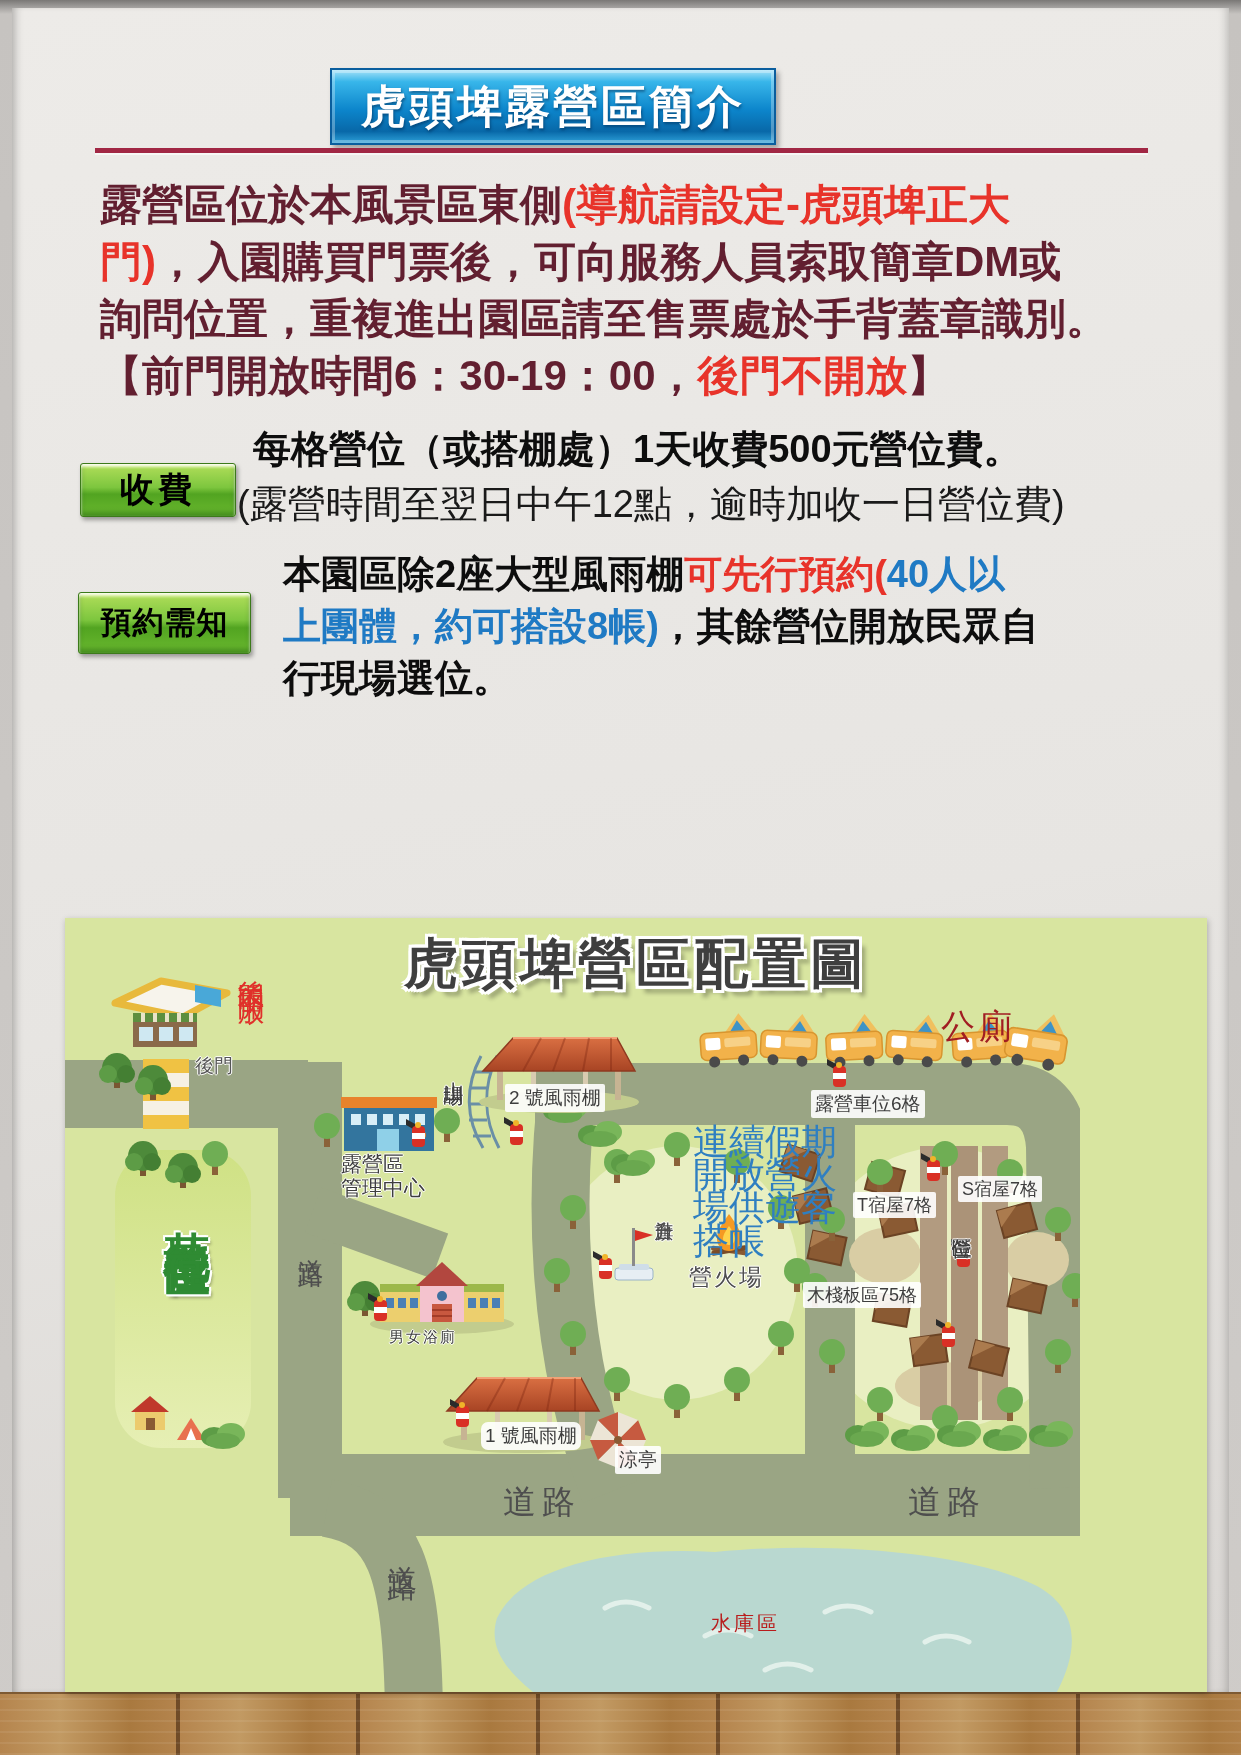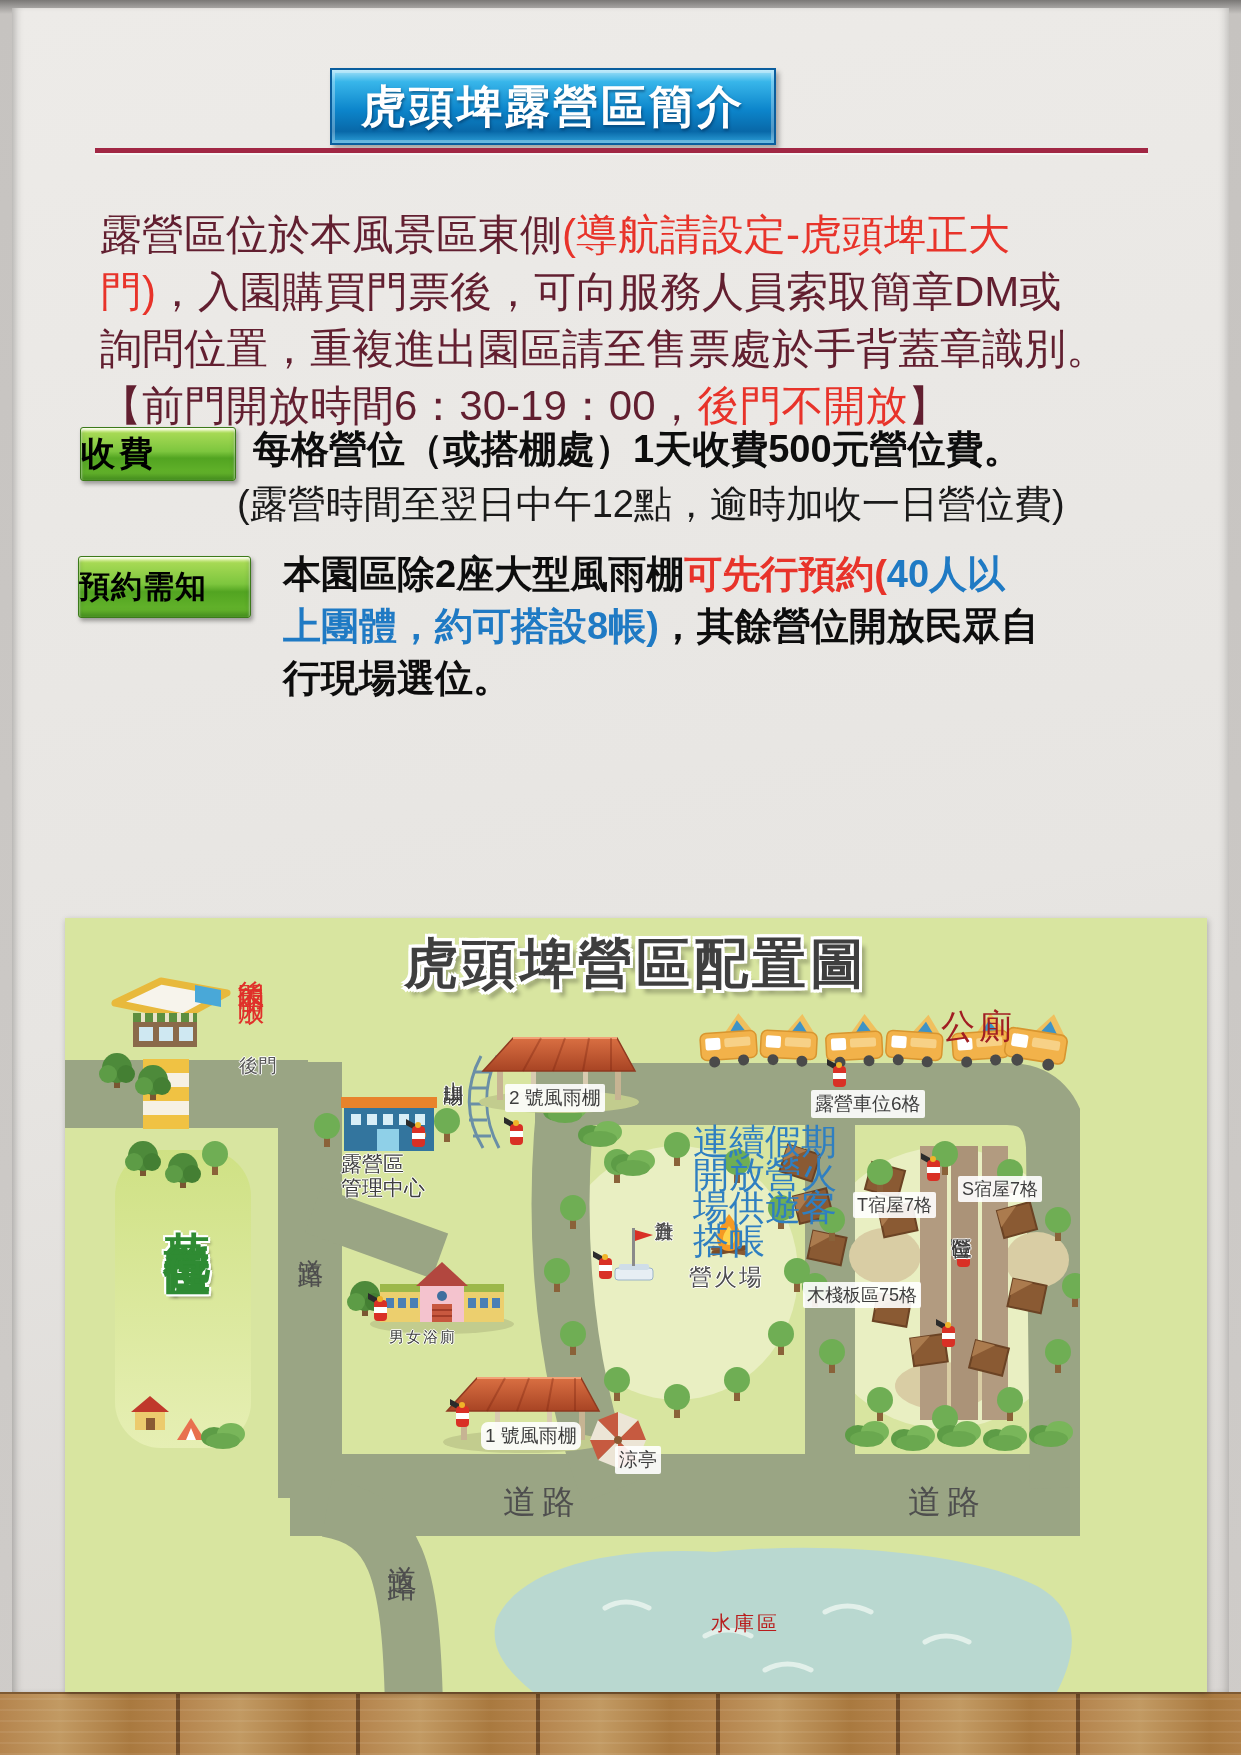--- a/index.html
+++ b/index.html
@@ -17,28 +17,28 @@
           border-top:2px solid #7e5a33; }
   .banner { position:absolute; left:330px; top:68px; width:446px; height:77px;
             display:flex; align-items:center; justify-content:center;
             background:linear-gradient(180deg,#a6e2f8 0%,#38b6ea 16%,#0c85cb 55%,#0868a8 84%,#2da0d8 100%);
             border:2px solid #0a5e9e; box-shadow:inset 0 0 0 3px rgba(255,255,255,.30), 3px 4px 5px rgba(0,0,0,.30);
             color:#fff; font-size:45px; font-weight:bold; letter-spacing:3px;
             text-shadow:1px 2px 3px rgba(0,40,80,.55); }
   .title-rule { position:absolute; left:95px; top:148px; width:1053px; height:5px; background:#a12744;
                 box-shadow:0 2px 0 rgba(255,255,255,.6); }
   .intro { position:absolute; left:100px; top:176px; width:1075px;
-           font-weight:normal; font-size:42px; line-height:57px; color:#621f30; white-space:nowrap;margin-top:30px; }
+           font-weight:bold; font-size:42px; line-height:57px; color:#621f30; white-space:nowrap; }
   .red  { color:#e8332a; }
   .blue { color:#1f7ac4; }
-  .badge { position:absolute; display:flex; align-items:center; 
+  .badge { position:absolute; display:flex; align-items:center; justify-content:center;
            font-weight:bold; color:#000;
            background:linear-gradient(180deg,#eaf7b0 0%,#a6d954 10%,#7dc63e 45%,#52a421 58%,#6ab92f 100%);
            border:1px solid #3c7a1a; border-radius:3px;
-           box-shadow:inset 0 2px 3px rgba(255,255,255,.85), inset 0 -4px 5px rgba(0,60,0,.35), 2px 3px 4px rgba(0,0,0,.35); }
+           box-shadow:inset 0 2px 3px rgba(255,255,255,.85), inset 0 -4px 5px rgba(0,60,0,.35), 2px 3px 4px rgba(0,0,0,.35);margin-top:36px; }
   .fee-badge { left:80px; top:427px; width:156px; height:54px; font-size:34px; letter-spacing:4px; }
   .res-badge { left:78px; top:556px; width:173px; height:62px; font-size:31px; letter-spacing:1px; }
   .fee-line1 { position:absolute; left:253px; top:424px; font-size:38px; font-weight:bold; color:#0d0d0d; white-space:nowrap; }
   .fee-line2 { position:absolute; left:237px; top:479px; font-size:38px; color:#1a1a1a; white-space:nowrap; }
   .res-text { position:absolute; left:283px; top:548px; font-size:38px; font-weight:bold; color:#0d0d0d;
               line-height:52px; white-space:nowrap; }
   
   .map { position:absolute; left:65px; top:918px; width:1142px; height:774px;
          background:#d8e5a0; overflow:hidden; box-shadow:1px 2px 6px rgba(0,0,0,.25); }
   .map svg { position:absolute; left:0; top:0; }
@@ -385,21 +385,21 @@
         <use href="#ext" x="398" y="498"></use>
           <use href="#ext" x="541" y="350"></use>
           <use href="#ext" x="775" y="158"></use>
         <use href="#ext" x="869" y="252"></use>
           <use href="#ext" x="899" y="338"></use>
           <use href="#ext" x="884" y="418"></use>
       </g>
     </svg>
 
     <div class="map-title">虎頭埤營區配置圖</div>
-    <div class="mtext halo" style="left:130px;top:135px;font-size:19px;color:#555;margin-left:44px;">後門</div>
+    <div class="mtext halo" style="left:130px;top:135px;font-size:19px;color:#555;">後門</div>
     <div class="mtext v" style="left:168px;top:40px;font-size:27px;color:#e0302a;letter-spacing:5px;">後門不開放</div>
     <div class="grass-label v">草地營位區</div>
     <div class="mtext v" style="left:228px;top:320px;font-size:26px;color:#4e4e4e;letter-spacing:4px;">道路</div>
     <div class="mtext halo" style="left:276px;top:234px;font-size:21px;color:#3e3e3e;line-height:24px;">
       <div>露營區</div>
       <div>管理中心</div>
     </div>
     <div class="mtext v halo" style="left:376px;top:148px;font-size:20px;color:#3e3e3e;letter-spacing:2px;">山訓場</div>
     <div class="tag" style="left:440px;top:166px;">2 號風雨棚</div>
     <div class="tag" style="left:746px;top:172px;">露營車位6格</div>

